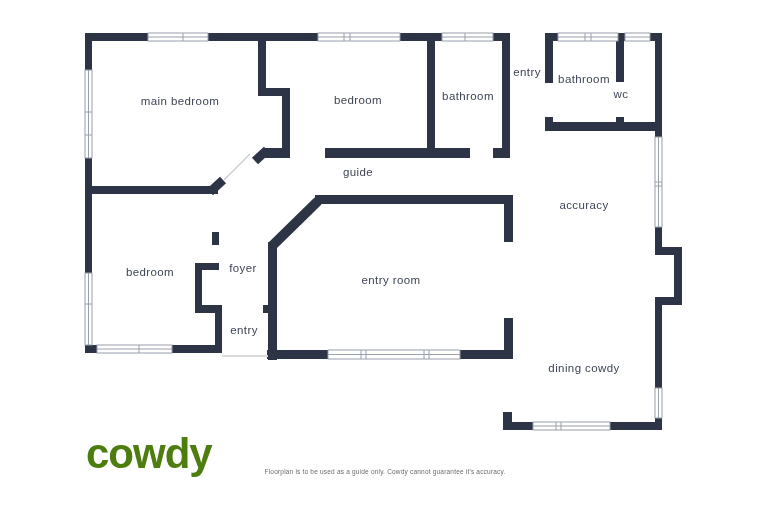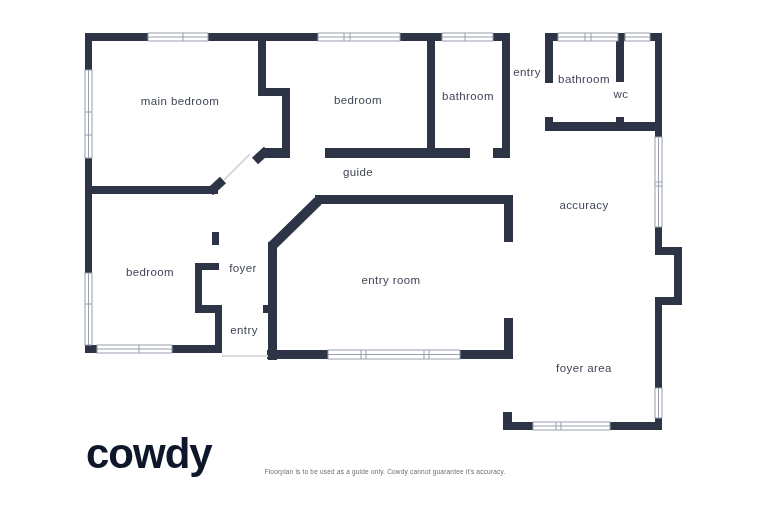--- a/index.html
+++ b/index.html
@@ -7,21 +7,21 @@
     position:relative;width:768px;height:512px;background:#ffffff;overflow:hidden;
     font-family:"Liberation Sans","DejaVu Sans",sans-serif;
   }
   .plan-svg{position:absolute;left:0;top:0;}
   .room-label{
     position:absolute;transform:translate(-50%,-50%);
     font-size:11.5px;color:#3e4555;letter-spacing:.4px;white-space:nowrap;
   }
   .logo{
     position:absolute;left:86px;top:430px;
-    font-size:42px;font-weight:bold;color:#0f172a;letter-spacing:-1px;
+    font-size:42px;font-weight:bold;color:#4d7c0f;letter-spacing:-1px;
   }
   .disclaimer{
     position:absolute;left:385px;top:471px;transform:translate(-50%,-50%);
     font-size:6.5px;color:#6b6b6b;letter-spacing:.2px;white-space:nowrap;
   }
 </style>
 </head>
 <body>
 
 <div class="canvas">
@@ -139,18 +139,18 @@
   <div class="room-label" style="left:468px;top:96px">bathroom</div>
   <div class="room-label" style="left:527px;top:72px">entry</div>
   <div class="room-label" style="left:584px;top:79px">bathroom</div>
   <div class="room-label" style="left:621px;top:94px">wc</div>
   <div class="room-label" style="left:358px;top:172px">guide</div>
   <div class="room-label" style="left:584px;top:205px">accuracy</div>
   <div class="room-label" style="left:150px;top:272px">bedroom</div>
   <div class="room-label" style="left:243px;top:268px">foyer</div>
   <div class="room-label" style="left:391px;top:280px">entry room</div>
   <div class="room-label" style="left:244px;top:330px">entry</div>
-  <div class="room-label" style="left:584px;top:368px">foyer area</div>
+  <div class="room-label" style="left:584px;top:368px">dining cowdy</div>
 
   <div class="logo">cowdy</div>
   <div class="disclaimer">Floorplan is to be used as a guide only. Cowdy cannot guarantee it's accuracy.</div>
 
 </div>
 
 </body></html>

